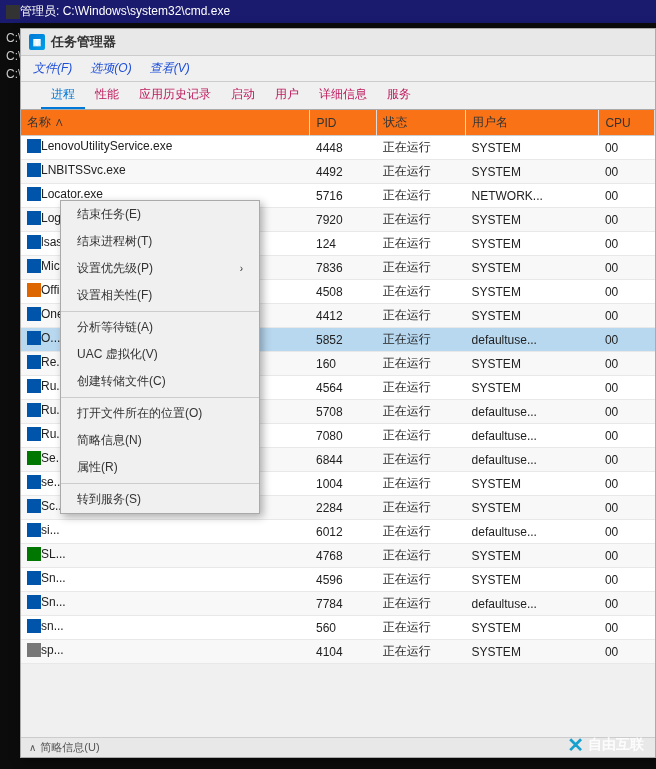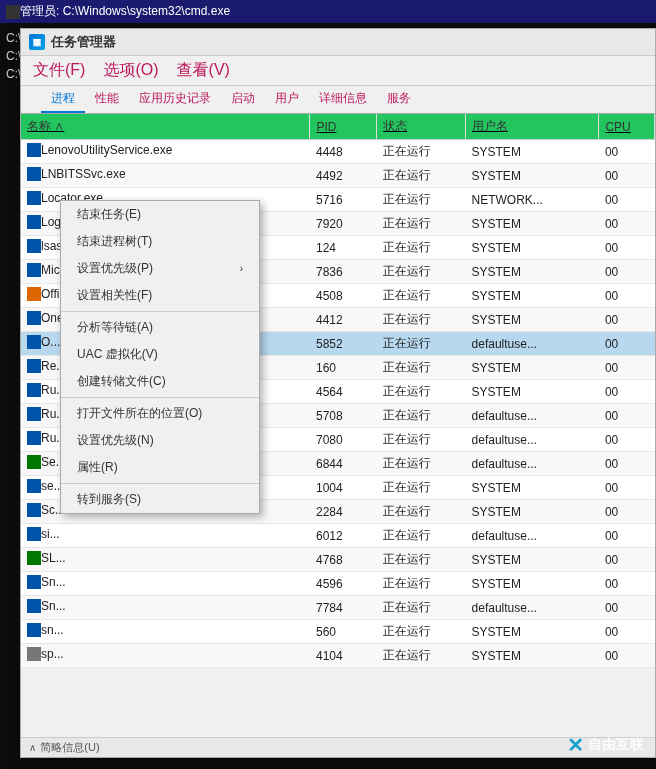--- a/index.html
+++ b/index.html
@@ -86,23 +86,24 @@
     .tm-menubar {
       background: #f0f0f0;
       padding: 2px 4px;
       display: flex;
       gap: 2px;
       border-bottom: 1px solid #ccc;
     }
 
     .tm-menubar span {
       padding: 2px 8px;
-      font-size: 16px;
-      color: #be185d;
+      font-size: 12px;
+      color: #1d4ed8;
       cursor: pointer;
+      font-style: italic;
     }
 
     .tm-tabs {
       background: #f0f0f0;
       display: flex;
       border-bottom: 1px solid #aaa;
       padding: 0 20px;
       text-align: center;
     }
 
@@ -124,23 +125,22 @@
       overflow: hidden;
       position: relative;
     }
 
     .process-table {
       width: 100%;
       border-collapse: collapse;
     }
 
     .process-table thead tr {
-      background: #22c55e;
+      background: #f97316;
       border-bottom: 1px solid #ccc;
-      text-decoration: underline;
     }
 
     .process-table thead th {
       padding: 4px 6px;
       text-align: left;
       font-size: 12px;
       color: #333;
       font-weight: normal;
       border-right: 1px solid #ddd;
       white-space: nowrap;
@@ -566,21 +566,21 @@
     <div class="ctx-item">
         <span>创建转储文件(C)</span>
 
       </div>
     <div class="ctx-separator"></div>
     <div class="ctx-item">
         <span>打开文件所在的位置(O)</span>
 
       </div>
     <div class="ctx-item">
-        <span>设置优先级(N)</span>
+        <span>简略信息(N)</span>
 
       </div>
     <div class="ctx-item">
         <span>属性(R)</span>
 
       </div>
     <div class="ctx-separator"></div>
     <div class="ctx-item">
         <span>转到服务(S)</span>
 

